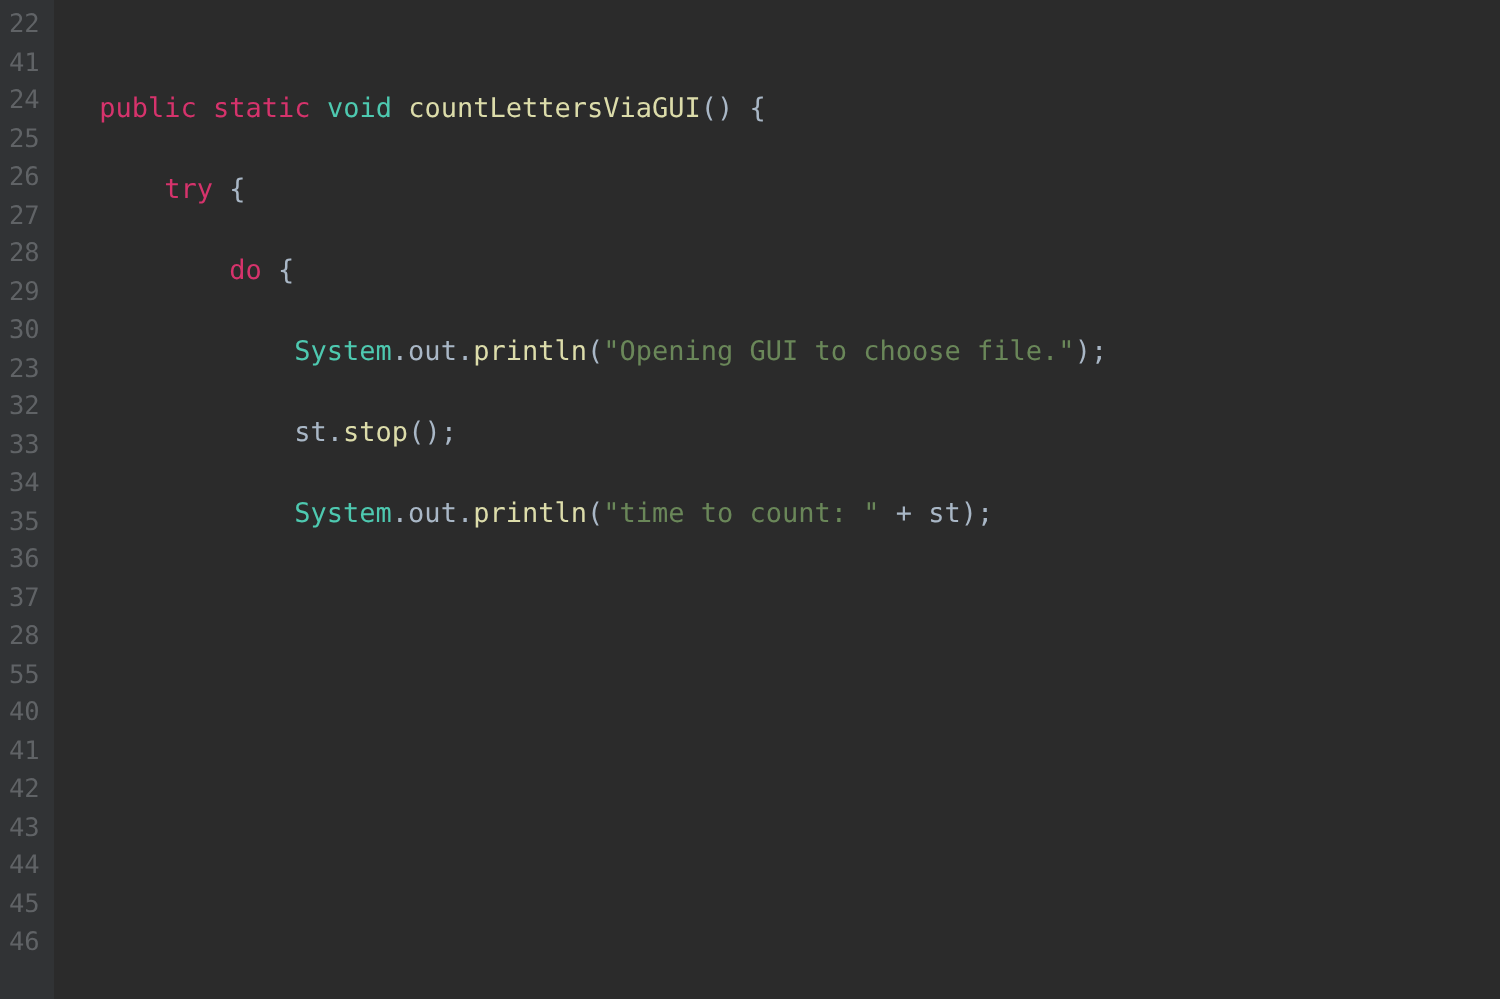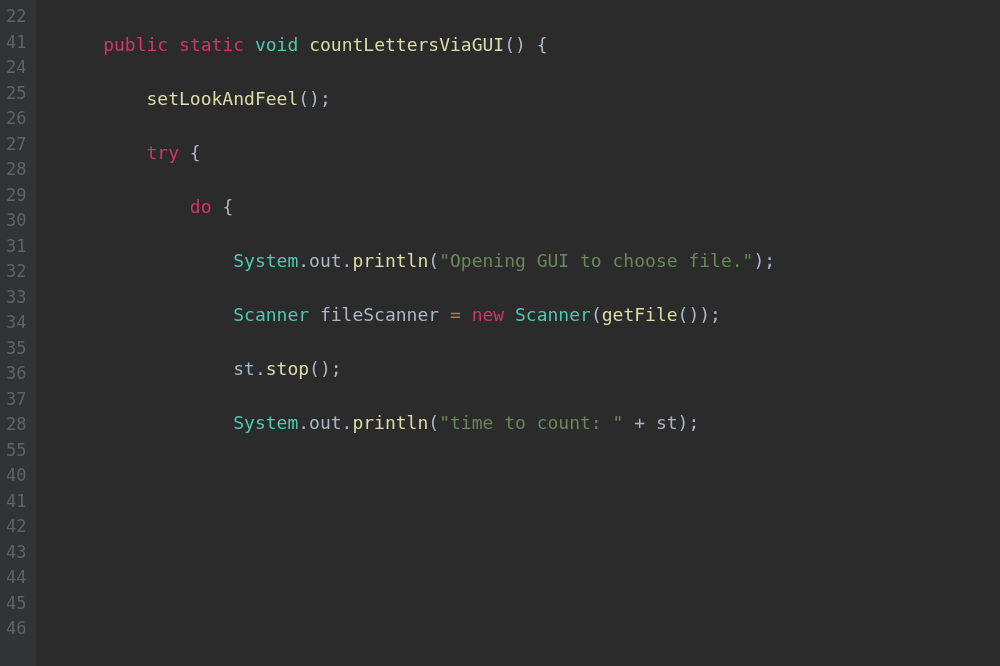--- a/index.html
+++ b/index.html
@@ -10,37 +10,37 @@
     font-size: 18px;
     line-height: 1.5;
     color: #a9b7c6;
     overflow: hidden;
   }
   .editor {
     display: flex;
     width: 1000px;
     height: 666px;
     background: #2b2b2b;
-    gap: 37px;
   }
   .gutter {
     background: #313335;
     color: #606366;
     text-align: right;
     padding: 4px 10px 4px 6px;
     user-select: none;
     font-size: 17px;
   }
   .gutter .ln {
     display: block;
     height: 1.5em;
   }
   .code {
     padding: 4px 0 4px 8px;
     white-space: pre;
+    margin-top: 28px;
   }
   .code .line {
     display: block;
     height: 1.5em;
   }          
   .kw-red { color: #d6336c; }       
   .type { color: #4ec9b0; }         
   .func { color: #dcdcaa; }         
   .ident { color: #a9b7c6; }        
   .str { color: #6a8759; }         
@@ -56,45 +56,43 @@
   <div class="gutter">
     <span class="ln">22</span>
     <span class="ln">41</span>
     <span class="ln">24</span>
     <span class="ln">25</span>
     <span class="ln">26</span>
     <span class="ln">27</span>
     <span class="ln">28</span>
     <span class="ln">29</span>
     <span class="ln">30</span>
-    <span class="ln">31</span>
+    <span class="ln">23</span>
     <span class="ln">32</span>
     <span class="ln">33</span>
     <span class="ln">34</span>
     <span class="ln">35</span>
     <span class="ln">36</span>
     <span class="ln">37</span>
     <span class="ln">28</span>
     <span class="ln">55</span>
     <span class="ln">40</span>
     <span class="ln">41</span>
     <span class="ln">42</span>
     <span class="ln">43</span>
     <span class="ln">44</span>
     <span class="ln">45</span>
     <span class="ln">46</span>
   </div>
 
   <div class="code">
 <span class="line">  <span class="kw-red">public</span> <span class="kw-red">static</span> <span class="type">void</span> <span class="func">countLettersViaGUI</span><span class="punct">() {</span></span>
-<span class="line">      <span class="func">setLookAndFeel</span><span class="punct">();</span></span>
 <span class="line">      <span class="kw-red">try</span><span class="punct"> {</span></span>
 <span class="line">          <span class="kw-red">do</span><span class="punct"> {</span></span>
 <span class="line">              <span class="type">System</span><span class="punct">.</span><span class="ident">out</span><span class="punct">.</span><span class="func">println</span><span class="punct">(</span><span class="str">"Opening GUI to choose file."</span><span class="punct">);</span></span>
-<span class="line">              <span class="type">Scanner</span> <span class="ident">fileScanner</span> <span class="eq">=</span> <span class="kw-red">new</span> <span class="type">Scanner</span><span class="punct">(</span><span class="func">getFile</span><span class="punct">()</span><span class="punct">);</span></span>
 <span class="line">              <span class="ident">st</span><span class="punct">.</span><span class="func">stop</span><span class="punct">();</span></span>
 <span class="line">              <span class="type">System</span><span class="punct">.</span><span class="ident">out</span><span class="punct">.</span><span class="func">println</span><span class="punct">(</span><span class="str">"time to count: "</span><span class="op"> + </span><span class="ident">st</span><span class="punct">);</span></span>
 
 
 
 
 
 
 
 

